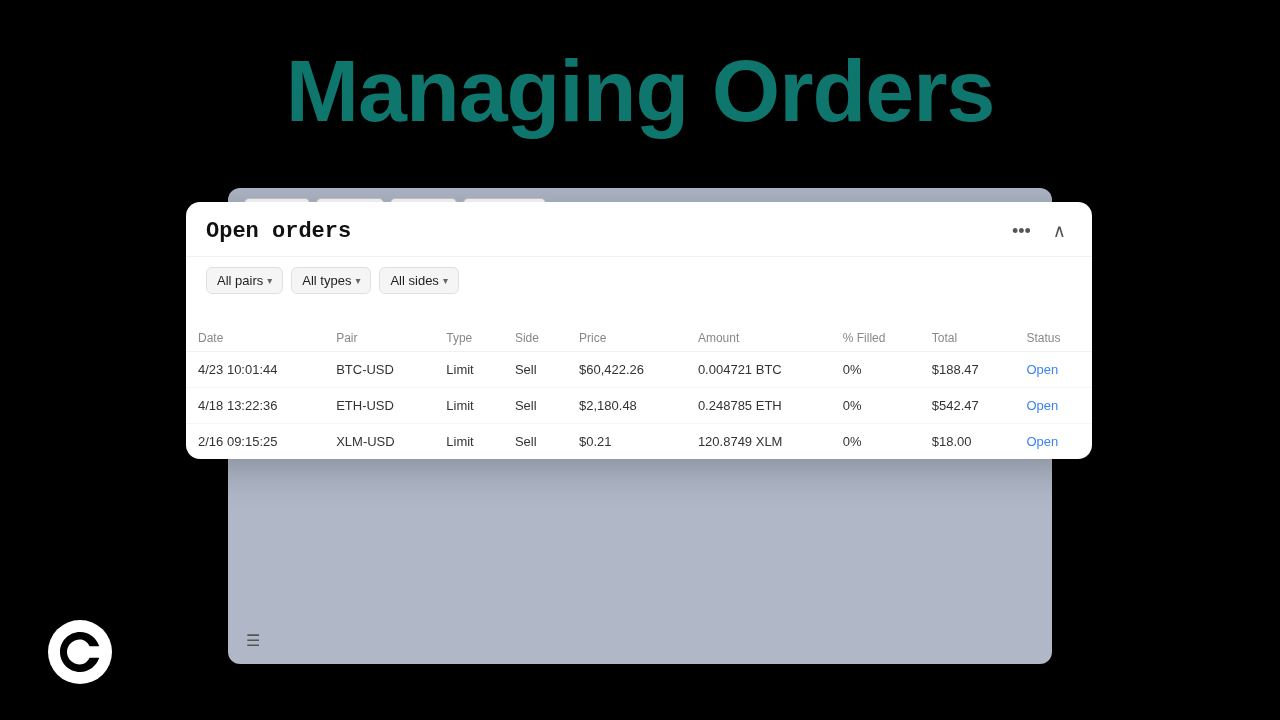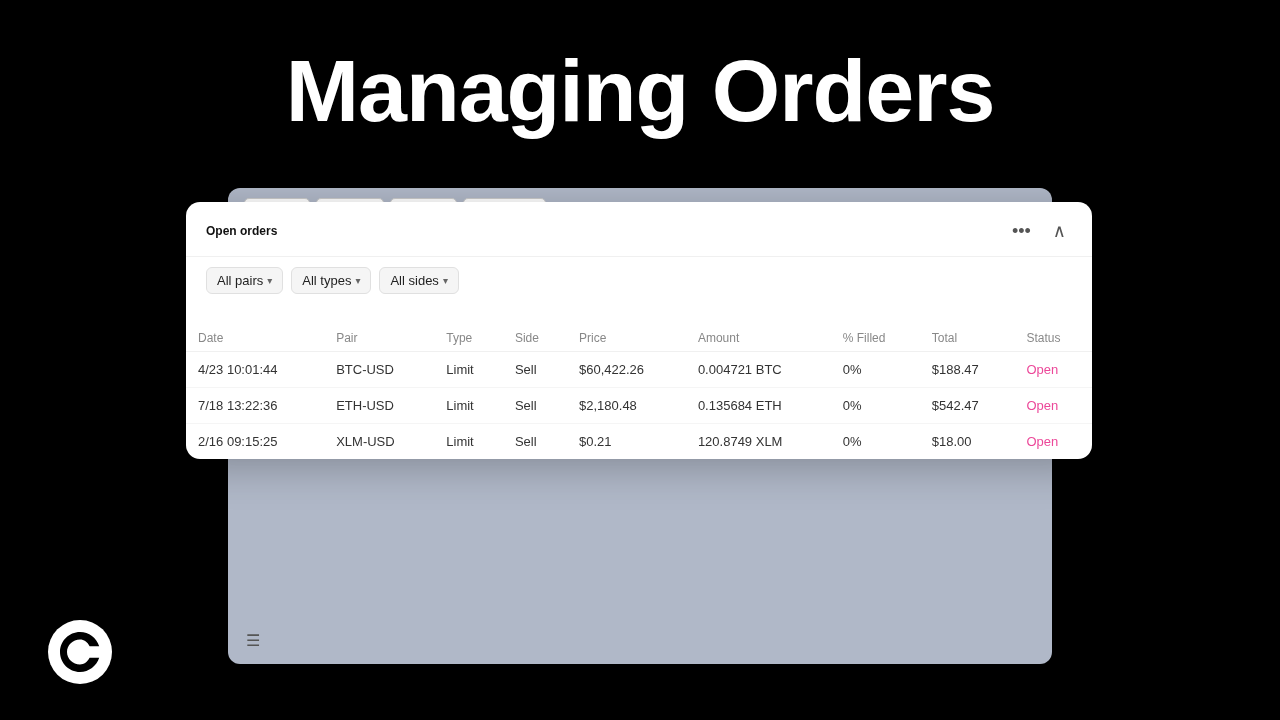--- a/index.html
+++ b/index.html
@@ -11,21 +11,21 @@
       font-family: -apple-system, BlinkMacSystemFont, 'Segoe UI', sans-serif;
       overflow: hidden;
       position: relative;
     }
 
     .title-overlay {
       position: absolute;
       top: 40px;
       left: 0; right: 0;
       text-align: center;
-      color: #ffffff;
+      color: #0f766e;
       font-size: 88px;
       font-weight: 700;
       letter-spacing: -1px;
       z-index: 1;
     }
 
     .logo {
       position: absolute;
       bottom: 36px;
       left: 48px;
@@ -61,23 +61,24 @@
 
     .card-header {
       display: flex;
       align-items: center;
       justify-content: space-between;
       padding: 16px 20px 12px;
       border-bottom: 1px solid #f0f0f0;
     }
 
     .card-title {
-      font-size: 12px;
+      font-size: 22px;
       font-weight: 600;
       color: #111;
+      font-family: Liberation Mono, monospace;
     }
 
     .card-header-actions {
       display: flex;
       align-items: center;
       gap: 10px;
     }
 
     .icon-btn {
       background: none;
@@ -130,21 +131,21 @@
 
     tbody tr td {
       font-size: 13px;
       color: #333;
       padding: 10px 12px;
       border-bottom: 1px solid #f5f5f5;
     }
 
     tbody tr:last-child td { border-bottom: none; }
 
-    .status-open { color: #ec4899; font-weight: 500; }
+    .status-open { color: #3b82f6; font-weight: 500; }
 
     
     .bg-panel-inner {
       padding: 10px 16px 16px;
     }
 
     .bg-filters {
       display: flex;
       gap: 6px;
       margin-bottom: 8px;
@@ -303,26 +304,26 @@
       <td>BTC-USD</td>
       <td>Limit</td>
       <td>Sell</td>
       <td>$60,422.26</td>
       <td>0.004721 BTC</td>
       <td>0%</td>
       <td>$188.47</td>
       <td class="status-open">Open</td>
     </tr>
           <tr>
-      <td>7/18 13:22:36</td>
+      <td>4/18 13:22:36</td>
       <td>ETH-USD</td>
       <td>Limit</td>
       <td>Sell</td>
       <td>$2,180.48</td>
-      <td>0.135684 ETH</td>
+      <td>0.248785 ETH</td>
       <td>0%</td>
       <td>$542.47</td>
       <td class="status-open">Open</td>
     </tr>
           <tr>
       <td>2/16 09:15:25</td>
       <td>XLM-USD</td>
       <td>Limit</td>
       <td>Sell</td>
       <td>$0.21</td>

